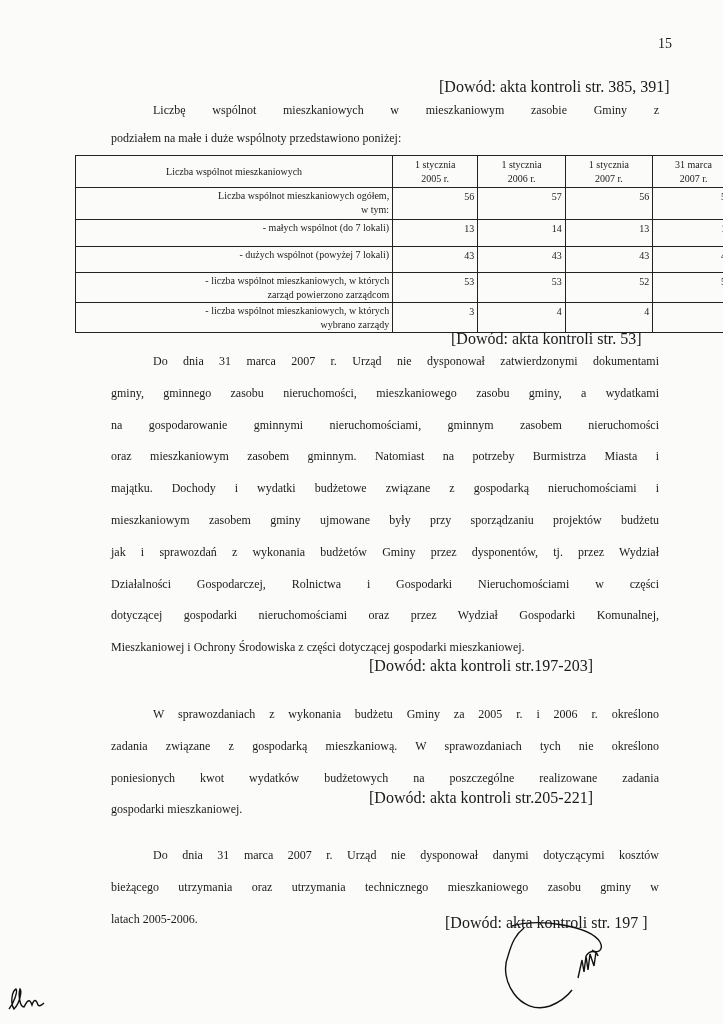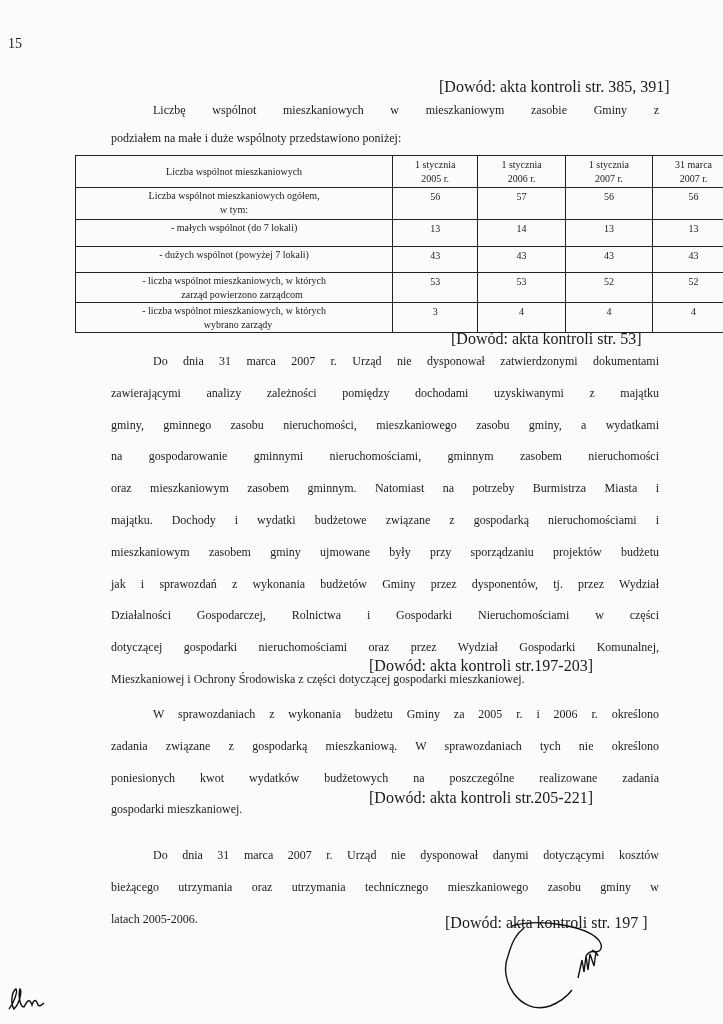--- a/index.html
+++ b/index.html
@@ -1,36 +1,36 @@
 <!DOCTYPE html>
 <html><head>
 <meta charset="utf-8">
 <style>
   html, body { margin: 0; padding: 0; }
   body {
     width: 723px; height: 1024px; background: #fbfbfa; position: relative; overflow: hidden;
     font-family: "Liberation Serif", "DejaVu Serif", serif; color: #1a1a1a;
   }
   .abs { position: absolute; }
-  .page-num { left: 0; width: 672px; top: 36px; text-align: left; font-size: 14px; margin-left: 8px; }
+  .page-num { left: 0; width: 672px; top: 36px; text-align: right; font-size: 14px; }
   .evidence { font-size: 16px; white-space: nowrap; }
   .para { left: 111px; width: 548px; font-size: 12px; line-height: 31.8px; text-align: justify; }
   .para .ln { display: block; text-align: justify; text-align-last: justify; height: 31.8px; white-space: nowrap; }
   .para .ln.last { text-align-last: left; }
   .para .ln.indent { padding-left: 42px; }
   table.data {
     position: absolute; left: 75px; top: 155px; width: 660px; border-collapse: collapse;
     font-size: 10px; line-height: 14px; padding-left: 29px;
   }
   table.data td, table.data th {
     border: 1.5px solid #222; padding: 0 3px; vertical-align: top; font-weight: normal;
   }
   table.data th { text-align: center; vertical-align: middle; }
-  table.data td.num { text-align: center; padding-top: 2px; }
-  table.data td.lbl { text-align: center; padding-top: 1px; }
+  table.data td.num { text-align: right; padding-top: 2px; }
+  table.data td.lbl { text-align: right; padding-top: 1px; }
   .c0 { width: 276px; } .c1 { width: 69px; } .c2 { width: 71px; } .c3 { width: 71px; } .c4 { width: 66px; }
   .sub-indent { padding-left: 16px; }
   .sub-indent2 { padding-left: 8px; }
 </style>
 </head>
 <body>
 
 <div class="abs page-num">15</div>
 
 <div class="abs evidence" style="left:439px; top:78px;">[Dowód: akta kontroli str. 385, 391]</div>
@@ -84,21 +84,20 @@
     <td class="num">4</td>
     <td class="num">4</td>
   </tr>
 </tbody>
   </table>
 
 <div class="abs evidence" style="left:451px; top:330px;">[Dowód: akta kontroli str. 53]</div>
 
 <div class="abs para" style="top:346px;">
   <span class="ln indent">Do dnia 31 marca 2007 r. Urząd nie dysponował zatwierdzonymi dokumentami</span>
-  <span class="ln">zawierającymi analizy zależności pomiędzy dochodami uzyskiwanymi z majątku</span>
   <span class="ln">gminy, gminnego zasobu nieruchomości, mieszkaniowego zasobu gminy, a wydatkami</span>
   <span class="ln">na gospodarowanie gminnymi nieruchomościami, gminnym zasobem nieruchomości</span>
   <span class="ln">oraz mieszkaniowym zasobem gminnym. Natomiast na potrzeby Burmistrza Miasta i</span>
   <span class="ln">majątku. Dochody i wydatki budżetowe związane z gospodarką nieruchomościami i</span>
   <span class="ln">mieszkaniowym zasobem gminy ujmowane były przy sporządzaniu projektów budżetu</span>
   <span class="ln">jak i sprawozdań z wykonania budżetów Gminy przez dysponentów, tj. przez Wydział</span>
   <span class="ln">Działalności Gospodarczej, Rolnictwa i Gospodarki Nieruchomościami w części</span>
   <span class="ln">dotyczącej gospodarki nieruchomościami oraz przez Wydział Gospodarki Komunalnej,</span>
   <span class="ln last">Mieszkaniowej i Ochrony Środowiska z części dotyczącej gospodarki mieszkaniowej.</span>
 </div>

